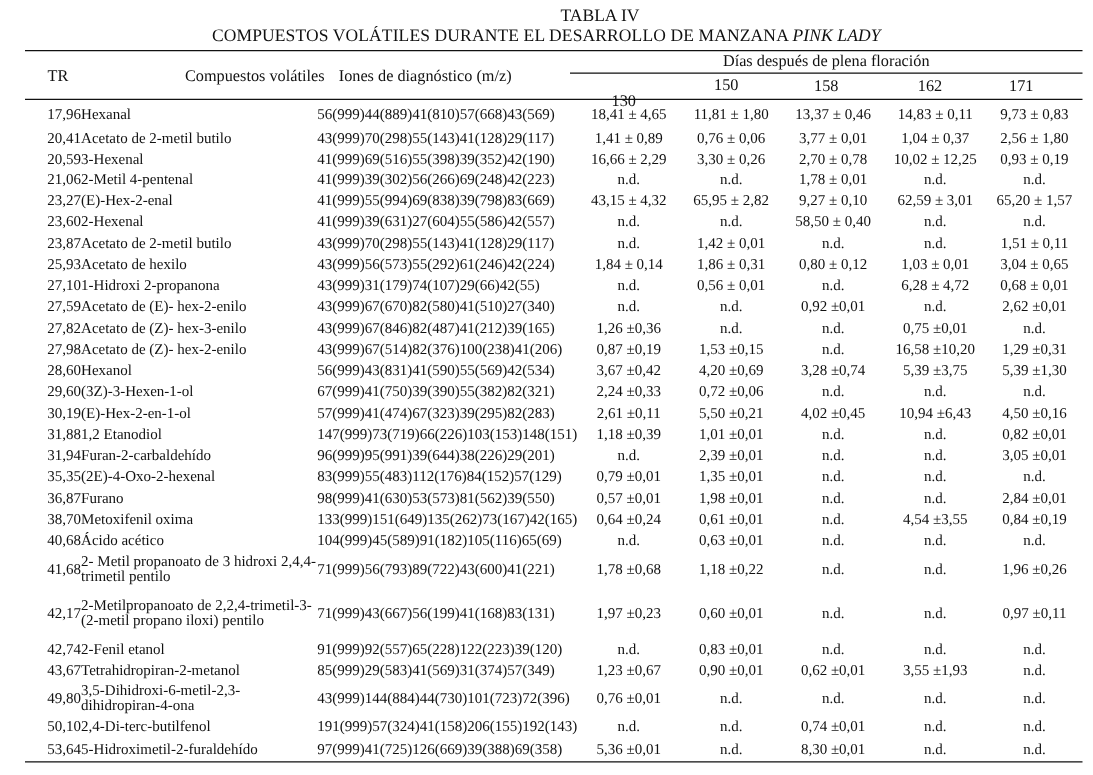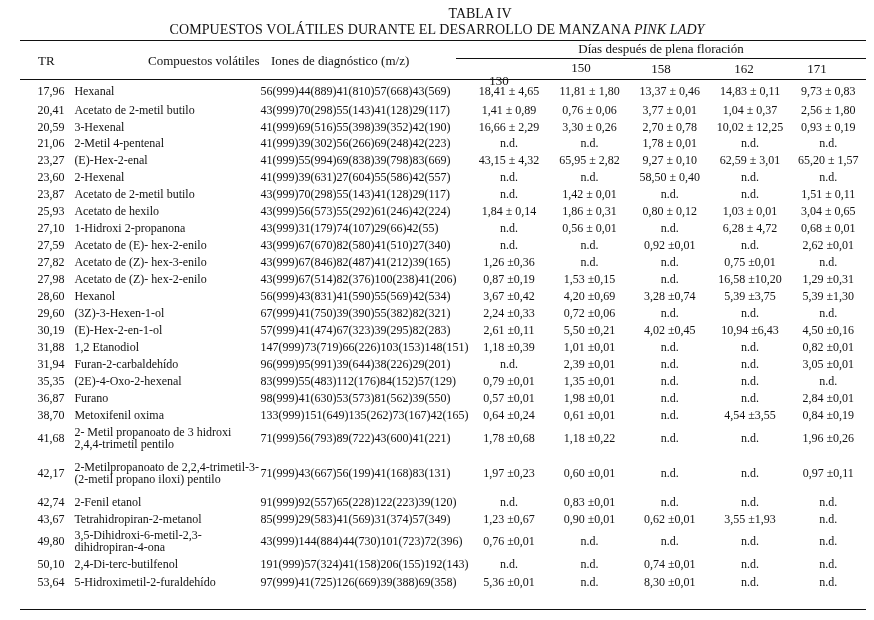--- a/index.html
+++ b/index.html
@@ -5,21 +5,21 @@
   html,body{margin:0;padding:0;background:#fff;}
   body{width:874px;height:620px;position:relative;overflow:hidden;font-family:"Liberation Serif","DejaVu Serif",serif;color:#111;}
   .title{position:absolute;left:0;width:874px;text-align:center;font-size:14px;line-height:15px;}
   .t1{top:6px;padding-left:43px;}
   .t2{top:22px;letter-spacing:0.1px;}
   .t2 i{font-style:italic;}
   .rule{position:absolute;background:#111;height:1px;}
   .hdr{position:absolute;font-size:13px;line-height:14px;}
   table{position:absolute;left:20px;top:81px;width:846px;border-collapse:collapse;font-size:12px;}
   td{padding:0;vertical-align:middle;line-height:12px;}
-  td.tr{width:46px;text-align:right;padding-right:10px;}
+  td.tr{width:46px;text-align:right;padding-right:0;}
   td.name{width:196px;}
   td.ions{width:178px;}
   td.v{text-align:center;width:85px;}
   td.v1{width:86px;}
   td.v5{width:80px;}
 </style>
 </head>
 <body>
 
 <div class="title t1">TABLA IV</div>
@@ -235,20 +235,30 @@
       <tr style="height: 17px;">
         <td class="tr">38,70</td>
         <td class="name">Metoxifenil oxima</td>
         <td class="ions">133(999)151(649)135(262)73(167)42(165)</td>
         <td class="v v1">0,64 ±0,24</td>
         <td class="v">0,61 ±0,01</td>
         <td class="v">n.d.</td>
         <td class="v">4,54 ±3,55</td>
         <td class="v v5">0,84 ±0,19</td>
       </tr>
+      <tr style="height: 17px;">
+        <td class="tr">40,68</td>
+        <td class="name">Ácido acético</td>
+        <td class="ions">104(999)45(589)91(182)105(116)65(69)</td>
+        <td class="v v1">n.d.</td>
+        <td class="v">0,63 ±0,01</td>
+        <td class="v">n.d.</td>
+        <td class="v">n.d.</td>
+        <td class="v v5">n.d.</td>
+      </tr>
       <tr style="height: 30px;">
         <td class="tr">41,68</td>
         <td class="name">2- Metil propanoato de 3 hidroxi 2,4,4-trimetil pentilo</td>
         <td class="ions">71(999)56(793)89(722)43(600)41(221)</td>
         <td class="v v1">1,78 ±0,68</td>
         <td class="v">1,18 ±0,22</td>
         <td class="v">n.d.</td>
         <td class="v">n.d.</td>
         <td class="v v5">1,96 ±0,26</td>
       </tr>

